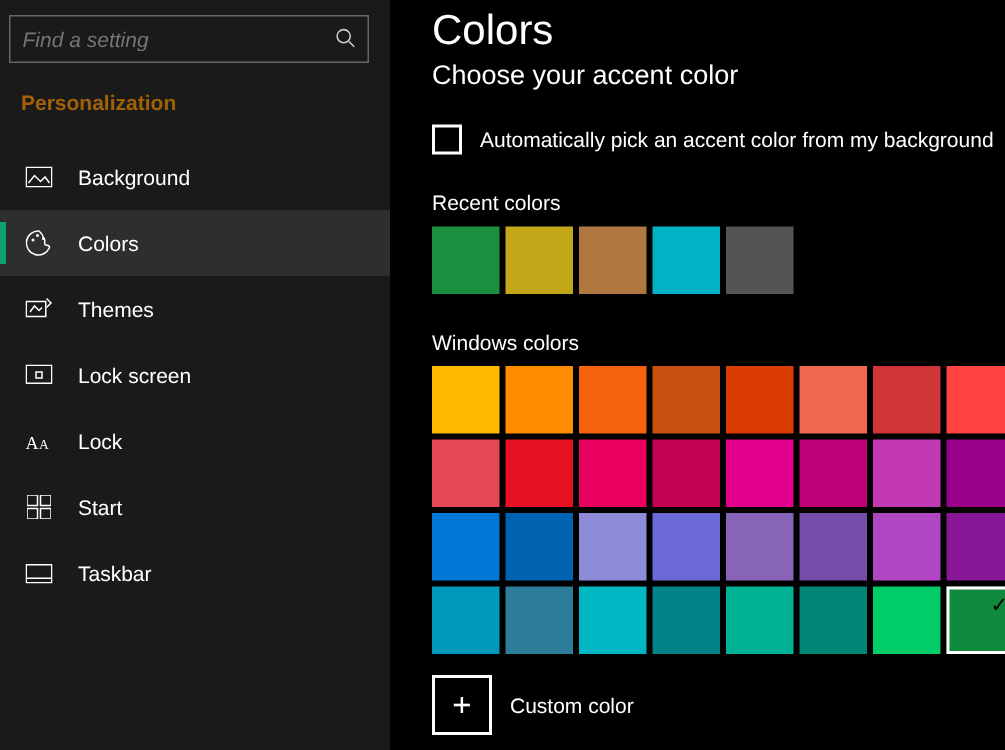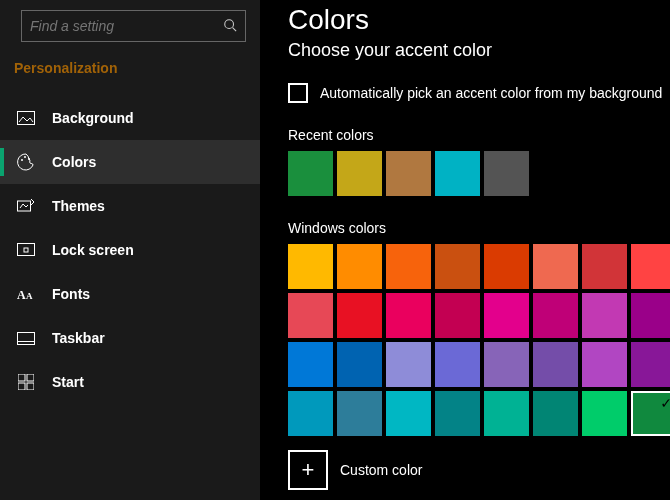--- a/index.html
+++ b/index.html
@@ -11,21 +11,21 @@
     display: flex;
     overflow: hidden;
   }
   .sidebar {
     width: 260px;
     background: #1a1a1a;
     padding: 10px 0 0 0;
     flex-shrink: 0;
   }
   .search-box {
-    margin: 0 14px 18px 21px;
+    margin: 0 14px 18px 6px;
     height: 32px;
     border: 1px solid #666;
     background: transparent;
     display: flex;
     align-items: center;
     padding: 0 8px;
   }
   .search-box input {
     flex: 1;
     background: transparent;
@@ -43,21 +43,20 @@
   }
   .nav-item {
     display: flex;
     align-items: center;
     height: 44px;
     padding: 0 14px 0 16px;
     cursor: pointer;
     position: relative;
     font-size: 14px;
     color: #fff;
-    font-weight: bold;
   }
   .nav-item.active {
     background: #2e2e2e;
   }
   .nav-item.active::before {
     content: "";
     position: absolute;
     left: 0; top: 8px; bottom: 8px;
     width: 4px;
     background: #0aa36f;
@@ -158,43 +157,43 @@
     <span>Lock screen</span>
   </div>
 
   <div class="nav-item">
     <span class="icon">
       <svg width="18" height="14" viewBox="0 0 18 14">
           <text x="0" y="12" font-size="12" fill="#fff" font-family="Segoe UI">A</text>
           <text x="9" y="12" font-size="9" fill="#fff" font-family="Segoe UI">A</text>
         </svg>
     </span>
-    <span>Fonts</span>
-  </div>
-
-  <div class="nav-item">
-    <span class="icon">
-      <svg width="18" height="13" viewBox="0 0 18 13">
-          <rect x="0.5" y="0.5" width="17" height="12" fill="none" stroke="#fff"></rect>
-          <line x1="0.5" y1="9.5" x2="17.5" y2="9.5" stroke="#fff"></line>
-        </svg>
-    </span>
-    <span>Taskbar</span>
+    <span>Lock</span>
   </div>
 
   <div class="nav-item">
     <span class="icon">
       <svg width="16" height="16" viewBox="0 0 16 16">
           <rect x="0" y="0" width="7" height="7" fill="none" stroke="#fff"></rect>
           <rect x="9" y="0" width="7" height="7" fill="none" stroke="#fff"></rect>
           <rect x="0" y="9" width="7" height="7" fill="none" stroke="#fff"></rect>
           <rect x="9" y="9" width="7" height="7" fill="none" stroke="#fff"></rect>
         </svg>
     </span>
     <span>Start</span>
+  </div>
+
+  <div class="nav-item">
+    <span class="icon">
+      <svg width="18" height="13" viewBox="0 0 18 13">
+          <rect x="0.5" y="0.5" width="17" height="12" fill="none" stroke="#fff"></rect>
+          <line x1="0.5" y1="9.5" x2="17.5" y2="9.5" stroke="#fff"></line>
+        </svg>
+    </span>
+    <span>Taskbar</span>
   </div>
 </div>
 
 <div class="main">
   <div class="page-title">Colors</div>
   <div class="subtitle">Choose your accent color</div>
 
   <div class="checkbox-row">
     <div class="checkbox"></div>
     <span>Automatically pick an accent color from my background</span>

